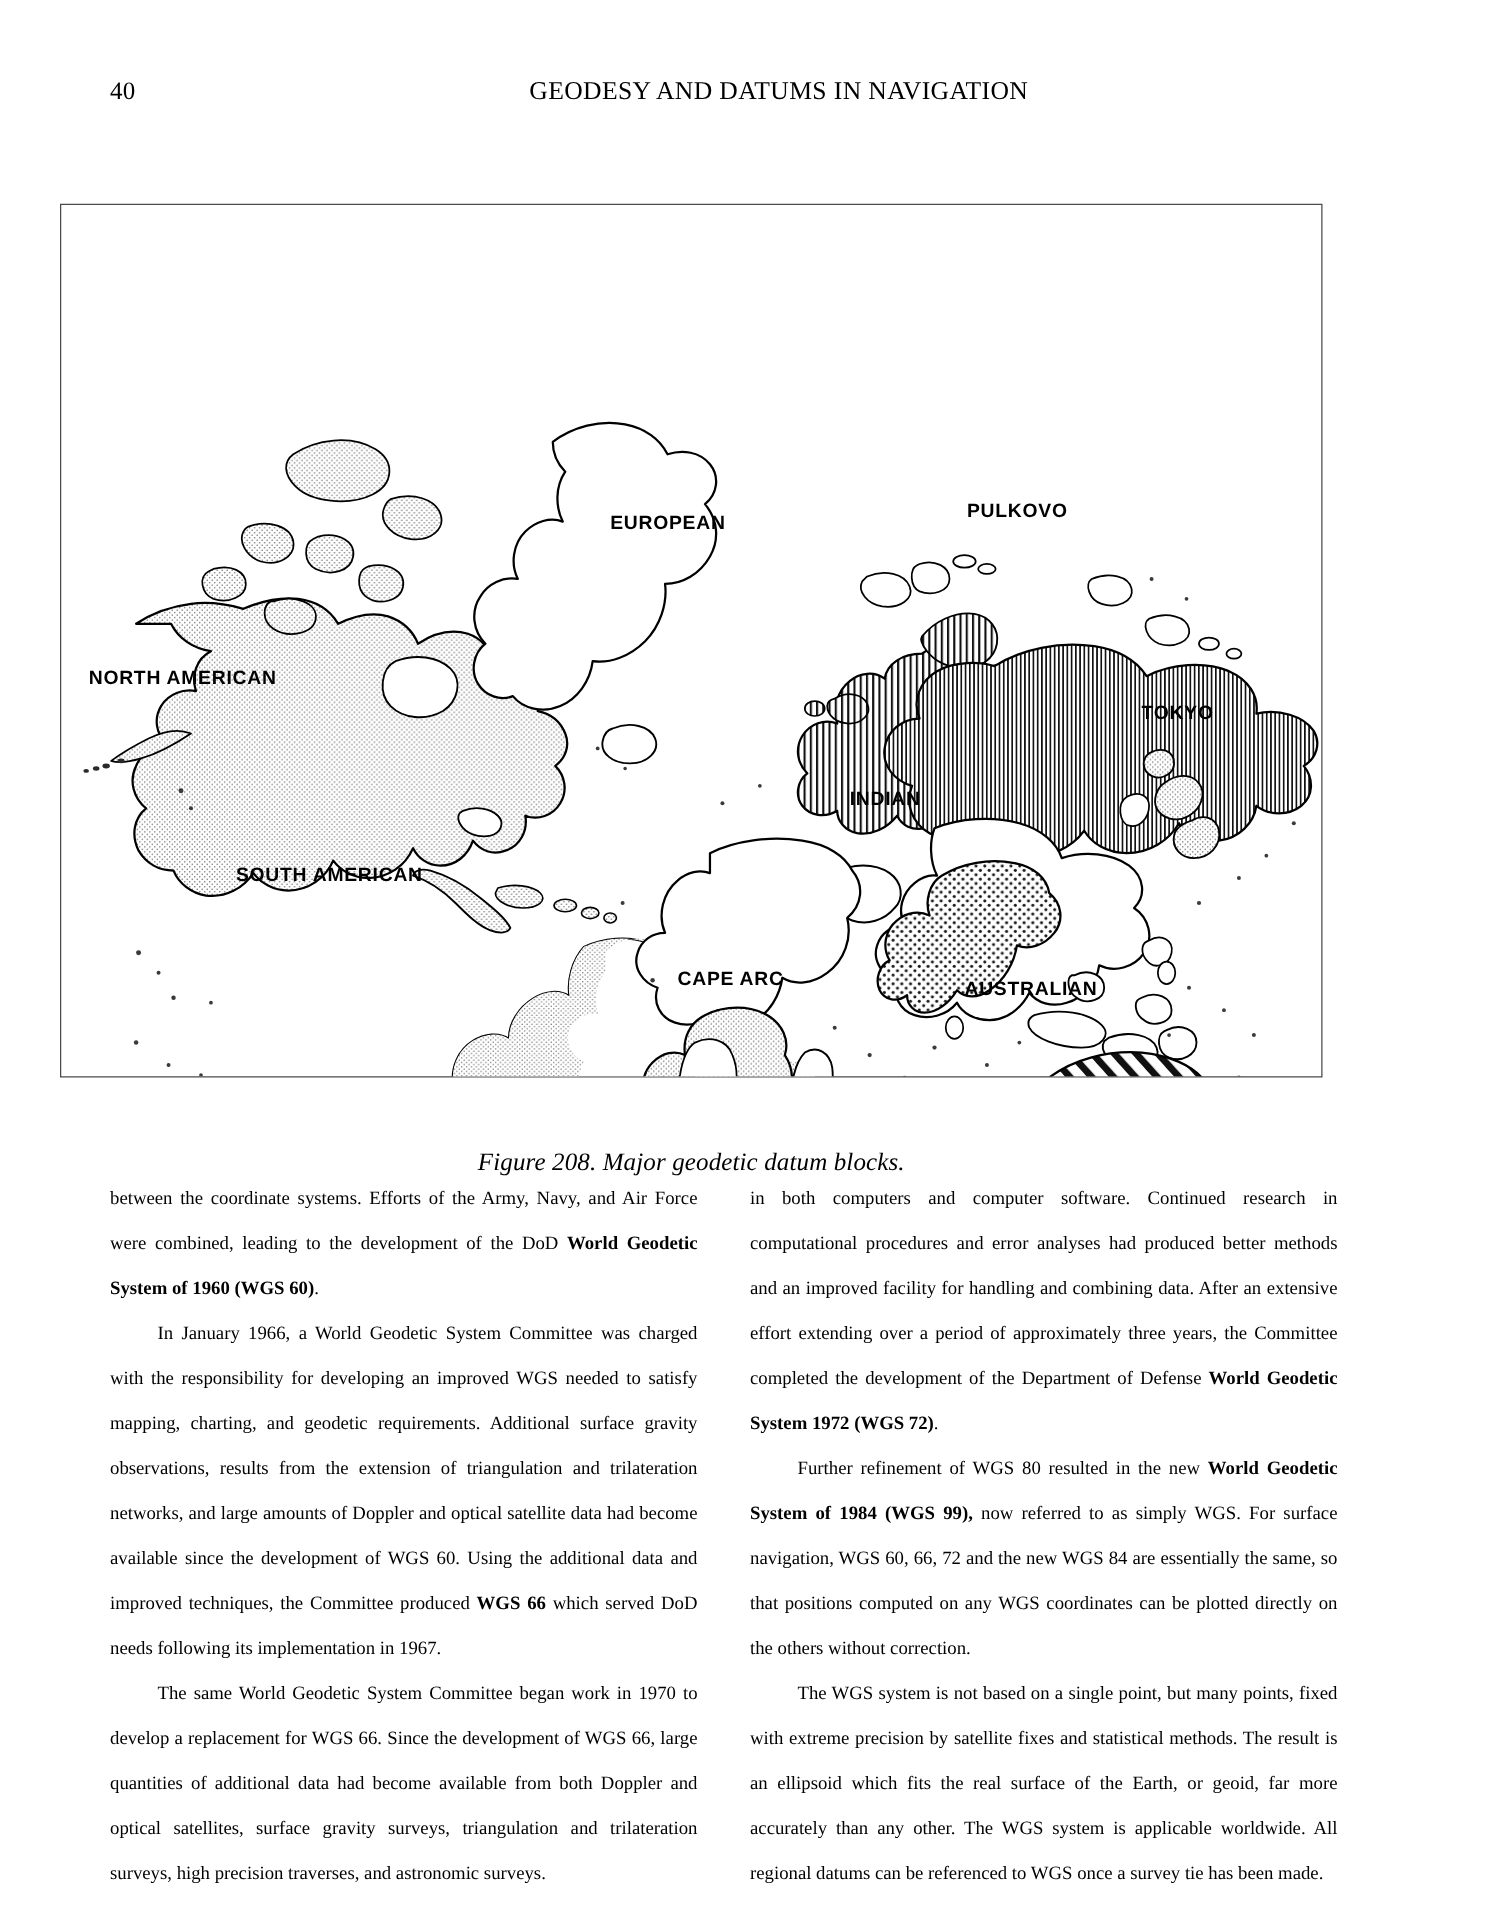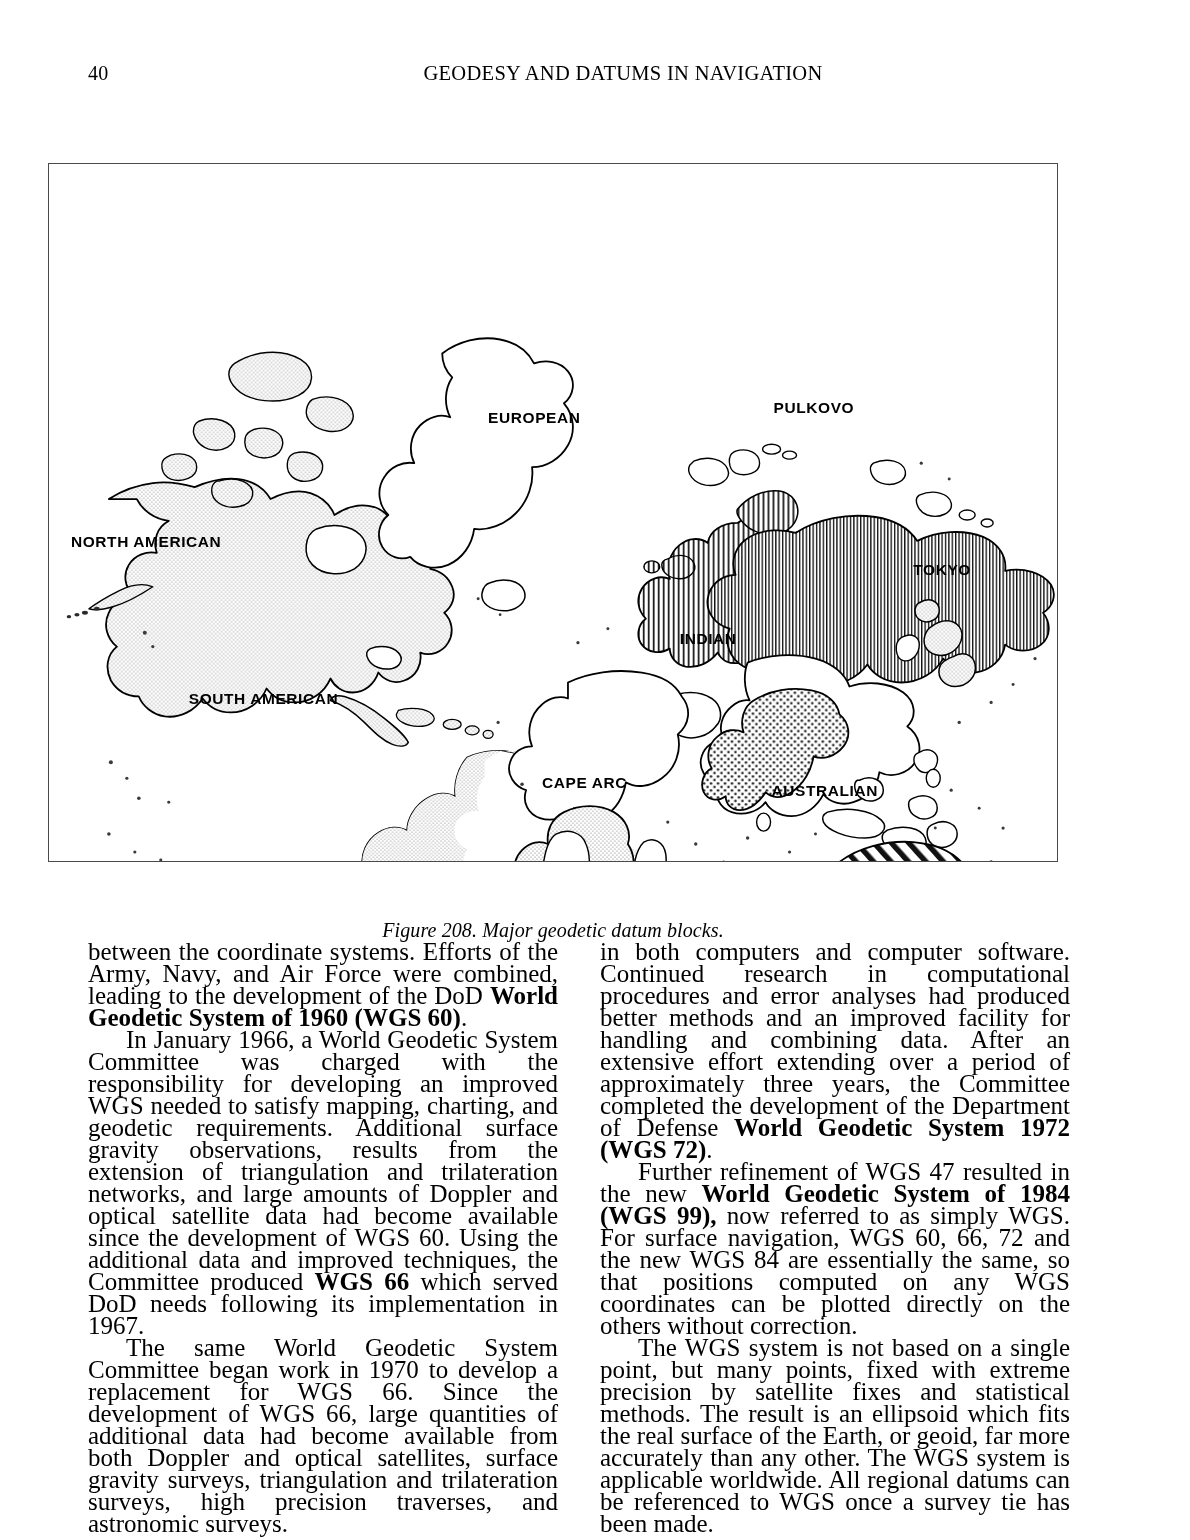--- a/index.html
+++ b/index.html
@@ -87,22 +87,22 @@
   .columns {
     position: absolute;
     left: 88px;
     top: 941px;
     width: 1012px;
     display: flex;
     gap: 42px;
   }
   .col {
     width: 470px;
-    font-size: 25px;
-    line-height: 22px;
+    font-size: 15px;
+    line-height: 36px;
     text-align: justify;
   }
   .col p {
     margin: 0;
     text-indent: 38px;
   }
   .col p.noindent {
     text-indent: 0;
   }
   .col b { font-weight: bold; }
@@ -452,17 +452,17 @@
 <div class="columns">
 
   <div class="col">
     <p class="noindent"><span>between the coordinate systems. Efforts of the Army, Navy, and Air Force were combined, leading to the development of the DoD </span><b>World Geodetic System of 1960 (WGS 60)</b><span>.</span></p>
     <p><span>In January 1966, a World Geodetic System Committee was charged with the responsibility for developing an improved WGS needed to satisfy mapping, charting, and geodetic requirements. Additional surface gravity observations, results from the extension of triangulation and trilateration networks, and large amounts of Doppler and optical satellite data had become available since the development of WGS 60. Using the additional data and improved techniques, the Committee produced </span><b>WGS 66</b><span> which served DoD needs following its implementation in 1967.</span></p>
     <p>The same World Geodetic System Committee began work in 1970 to develop a replacement for WGS 66. Since the development of WGS 66, large quantities of additional data had become available from both Doppler and optical satellites, surface gravity surveys, triangulation and trilateration surveys, high precision traverses, and astronomic surveys.</p>
   </div>
 
   <div class="col">
     <p class="noindent"><span>in both computers and computer software. Continued research in computational procedures and error analyses had produced better methods and an improved facility for handling and combining data. After an extensive effort extending over a period of approximately three years, the Committee completed the development of the Department of Defense </span><b>World Geodetic System 1972 (WGS 72)</b><span>.</span></p>
-    <p><span>Further refinement of WGS 47 resulted in the new </span><b>World Geodetic System of 1984 (WGS 99),</b><span> now referred to as simply WGS. For surface navigation, WGS 60, 66, 72 and the new WGS 84 are essentially the same, so that positions computed on any WGS coordinates can be plotted directly on the others without correction.</span></p>
+    <p><span>Further refinement of WGS 80 resulted in the new </span><b>World Geodetic System of 1984 (WGS 99),</b><span> now referred to as simply WGS. For surface navigation, WGS 60, 66, 72 and the new WGS 84 are essentially the same, so that positions computed on any WGS coordinates can be plotted directly on the others without correction.</span></p>
     <p>The WGS system is not based on a single point, but many points, fixed with extreme precision by satellite fixes and statistical methods. The result is an ellipsoid which fits the real surface of the Earth, or geoid, far more accurately than any other. The WGS system is applicable worldwide. All regional datums can be referenced to WGS once a survey tie has been made.</p>
   </div>
 
 </div>
 
 </body></html>

